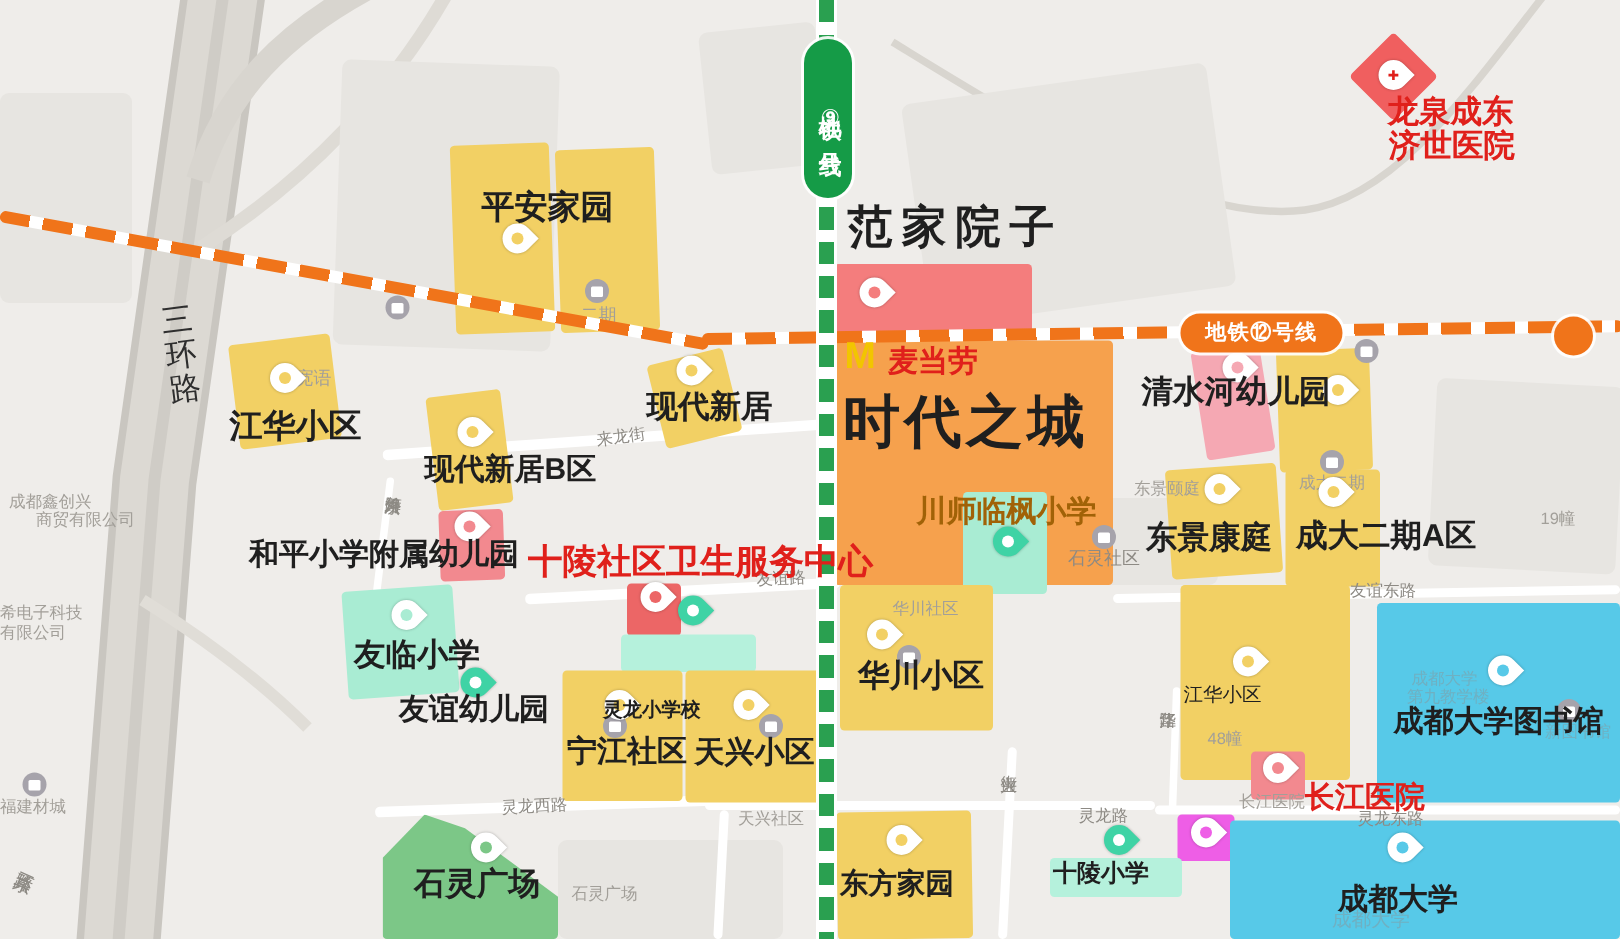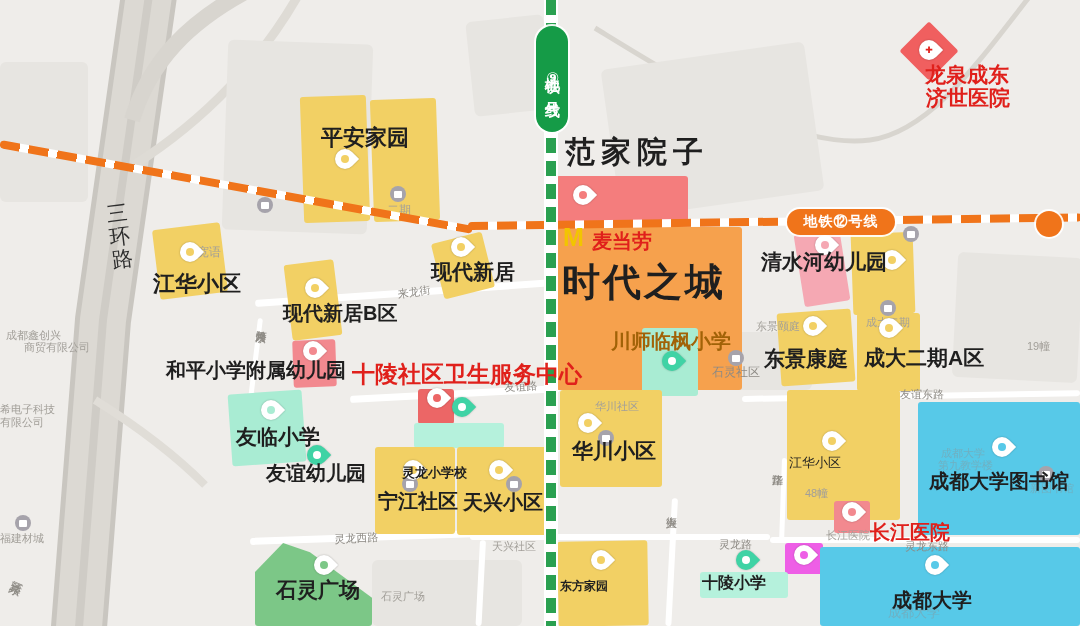--- a/index.html
+++ b/index.html
@@ -223,21 +223,21 @@
     <div class="lbl" style="left: 611px; top: 331px; font-size: 20px; color: #a16207; font-weight: 700;">川师临枫小学</div>
     <div class="lbl" style="left: 236px; top: 426px; font-size: 21px; color: rgb(31, 31, 31); font-weight: 700;">友临小学</div>
     <div class="lbl" style="left: 402px; top: 426px; font-size: 13px; color: rgb(31, 31, 31); font-weight: 700; margin-top: 40px;">灵龙小学校</div>
     <div class="lbl" style="left: 266px; top: 463px; font-size: 20px; color: rgb(31, 31, 31); font-weight: 700;">友谊幼儿园</div>
     <div class="lbl" style="left: 378px; top: 491px; font-size: 20px; color: rgb(31, 31, 31); font-weight: 700;">宁江社区</div>
     <div class="lbl" style="left: 463px; top: 492px; font-size: 20px; color: rgb(31, 31, 31); font-weight: 700;">天兴小区</div>
     <div class="lbl" style="left: 572px; top: 440px; font-size: 21px; color: rgb(31, 31, 31); font-weight: 700;">华川小区</div>
     <div class="lbl" style="left: 789px; top: 456px; font-size: 13px; color: rgb(31, 31, 31); font-weight: 400;">江华小区</div>
     <div class="lbl" style="left: 929px; top: 471px; font-size: 20px; color: rgb(31, 31, 31); font-weight: 700;">成都大学图书馆</div>
     <div class="lbl" style="left: 276px; top: 579px; font-size: 21px; color: rgb(31, 31, 31); font-weight: 700;">石灵广场</div>
-    <div class="lbl" style="left: 560px; top: 580px; font-size: 12px; color: rgb(31, 31, 31); font-weight: 700;">东方家园</div>
+    <div class="lbl" style="left: 560px; top: 580px; font-size: 19px; color: rgb(31, 31, 31); font-weight: 700;">东方家园</div>
     <div class="lbl" style="left: 702px; top: 575px; font-size: 16px; color: rgb(31, 31, 31); font-weight: 700;">十陵小学</div>
     <div class="lbl" style="left: 892px; top: 590px; font-size: 20px; color: rgb(31, 31, 31); font-weight: 700;">成都大学</div>
     <div class="lbl" style="left: 925px; top: 64px; font-size: 21px; color: rgb(224, 32, 27); font-weight: 700;">龙泉成东</div>
     <div class="lbl" style="left: 926px; top: 87px; font-size: 21px; color: rgb(224, 32, 27); font-weight: 700;">济世医院</div>
     <div class="lbl" style="left: 352px; top: 362px; font-size: 23px; color: rgb(224, 32, 27); font-weight: 700;">十陵社区卫生服务中心</div>
     <div class="lbl" style="left: 563px; top: 224px; font-size: 25px; color: rgb(242, 197, 0); font-weight: 700;">M</div>
     <div class="lbl" style="left: 592px; top: 231px; font-size: 20px; color: rgb(224, 32, 27); font-weight: 700;">麦当劳</div>
     <div class="lbl" style="left: 870px; top: 522px; font-size: 20px; color: rgb(224, 32, 27); font-weight: 700;">长江医院</div>
     <div class="lbl faint" style="left: 397px; top: 289px; font-size: 11px; color: rgb(141, 138, 132); font-weight: 400; transform: rotate(-8deg);">来龙街</div>
     <div class="lbl faint" style="left: 504px; top: 382px; font-size: 11px; color: rgb(141, 138, 132); font-weight: 400; transform: rotate(-3deg);">友谊路</div>

